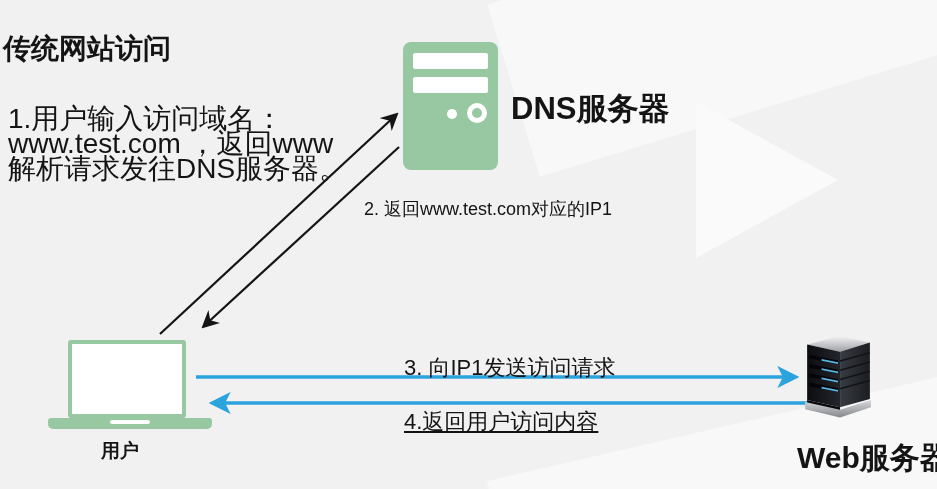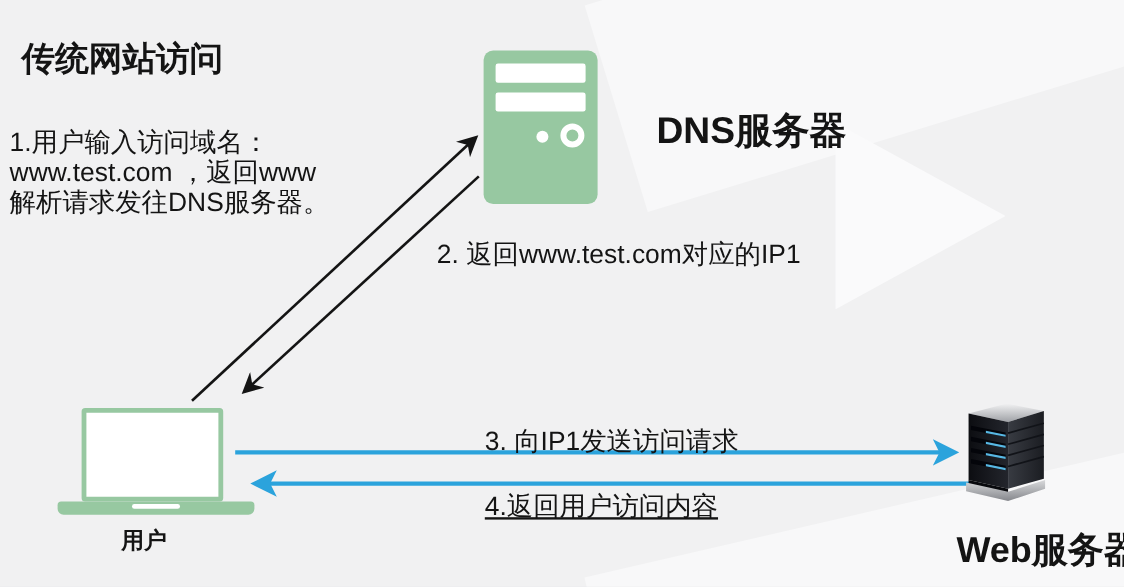--- a/index.html
+++ b/index.html
@@ -18,26 +18,26 @@
     left:696px;top:102px;width:142px;height:156px;
     background:#fafafb;
     clip-path:polygon(0 0,100% 50%,0 100%);
   }
   .decor-band-bottom{
     left:500px;top:425px;width:480px;height:170px;
     background:#f8f8f9;transform:rotate(-13deg);
   }
   
   .txt{position:absolute;color:var(--text,#141414);white-space:nowrap;}
-  .title{left:18px;top:30px;font-size:28px;font-weight:bold;}
-  .desc{left:8px;top:106px;font-size:22px;line-height:25px;white-space:nowrap;}
-  .dns-label{left:511px;top:88px;font-size:31px;font-weight:bold;margin-left:36px;}
+  .title{left:3px;top:30px;font-size:28px;font-weight:bold;}
+  .desc{left:8px;top:106px;font-size:28px;line-height:25px;white-space:nowrap;}
+  .dns-label{left:511px;top:88px;font-size:31px;font-weight:bold;}
   .user-label{left:101px;top:438px;font-size:19px;font-weight:bold;}
   .web-label{left:757px;top:438px;font-size:30px;font-weight:bold;margin-left:40px;}
-  .step2{left:364px;top:197px;font-size:22px;}
+  .step2{left:364px;top:197px;font-size:18px;}
   .step3{left:404px;top:353px;font-size:22px;}
   .step4{left:404px;top:407px;font-size:22px;text-decoration:underline;}
   
   .dns-icon{position:absolute;left:403px;top:42px;width:95px;height:128px;
     background:var(--green,#97C8A1);border-radius:8px;}
   .dns-bar{position:absolute;left:10px;width:75px;height:16px;background:#fff;border-radius:2px;}
   .dns-bar1{top:11px;}
   .dns-bar2{top:35px;}
   .dns-dot{position:absolute;left:44px;top:67px;width:10px;height:10px;background:#fff;border-radius:50%;}
   .dns-ring{position:absolute;left:64px;top:61px;width:10px;height:10px;

